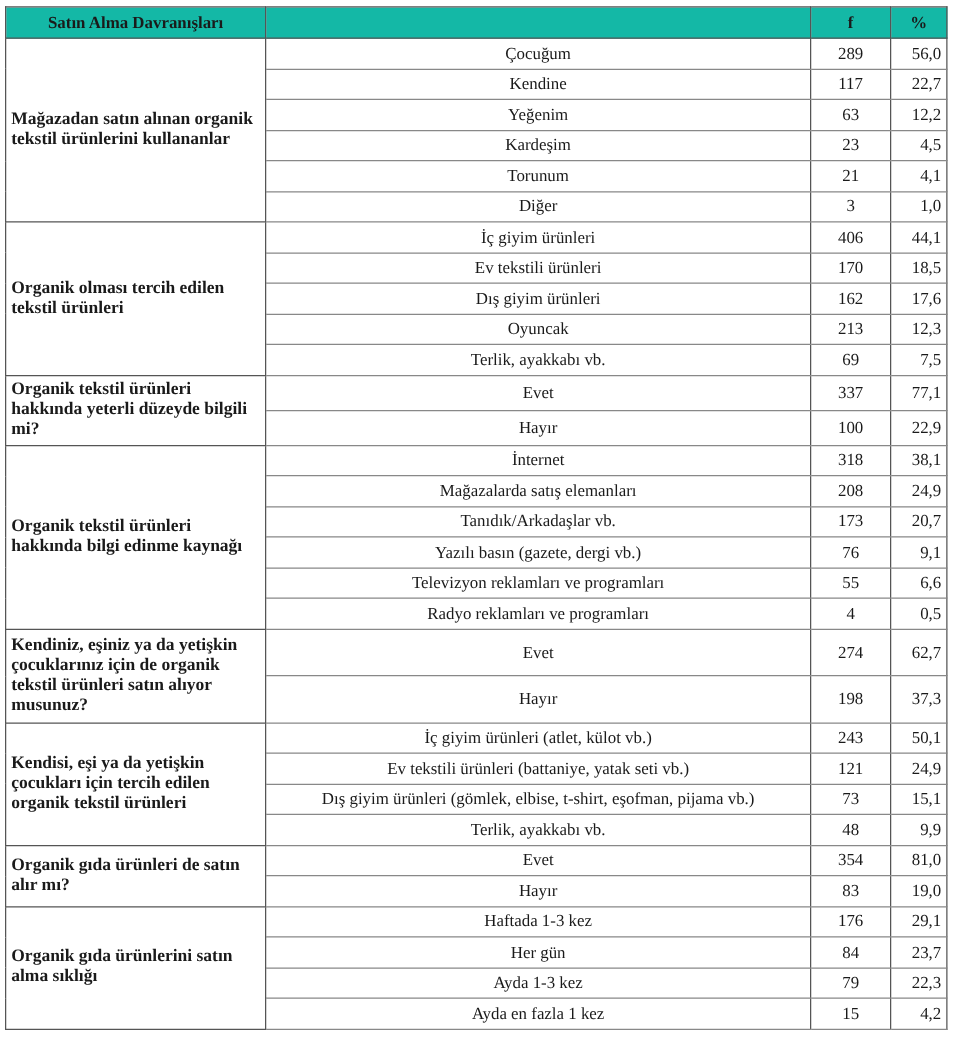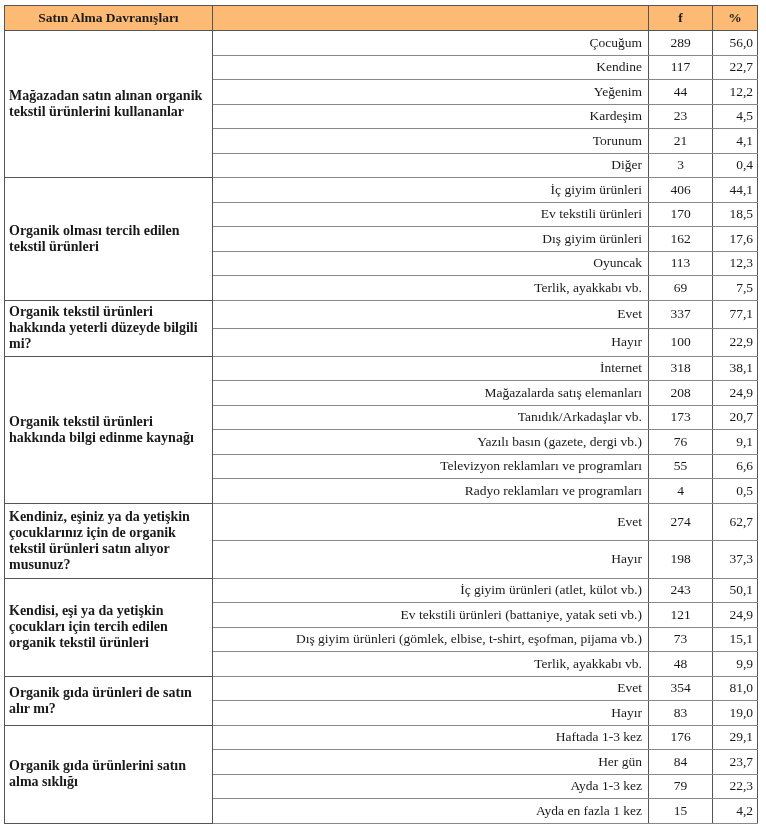--- a/index.html
+++ b/index.html
@@ -1,23 +1,23 @@
 <!DOCTYPE html>
 <html><head>
 <meta charset="utf-8">
 <style>
   html, body { margin: 0; padding: 0; background: #ffffff; }
   body { width: 766px; height: 830px; overflow: hidden; position: relative;
          font-family: "Liberation Serif", "DejaVu Serif", serif; color: #1a1a1a; }
   table { position: absolute; left: 4px; top: 5px; border-collapse: collapse;
           table-layout: fixed; width: 753px; }
   td, th { border: 1.5px solid #555; padding: 0 6px; font-size: 13.5px; line-height: 16px; }
-  th { background: #fdba74; font-weight: bold; height: 24px; font-size: 13.5px; }
+  th { background: #14b8a6; font-weight: bold; height: 24px; font-size: 13.5px; }
   td.group { font-weight: bold; text-align: left; font-size: 14px; line-height: 16px; padding: 0 4px; }
-  td.opt { text-align: right; }
+  td.opt { text-align: center; }
   td.num { text-align: center; padding: 0 2px; margin-left: 42px; }
   td.pct { text-align: right; padding: 0 4px 0 14px; }
   tr.r { height: 24.5px; }
   tr.r-tall { height: 28px; }
   tr.r-xtall { height: 37.5px; }
   tr td.opt, tr td.num, tr td.pct { border-top-color: #888; border-bottom-color: #888; }
 </style>
 </head>
 <body>
 
@@ -43,57 +43,57 @@
         <td class="num">289</td>
         <td class="pct">56,0</td>
       </tr>
       <tr class="r">
         <td class="opt">Kendine</td>
         <td class="num">117</td>
         <td class="pct">22,7</td>
       </tr>
       <tr class="r">
         <td class="opt">Yeğenim</td>
-        <td class="num">44</td>
+        <td class="num">63</td>
         <td class="pct">12,2</td>
       </tr>
       <tr class="r">
         <td class="opt">Kardeşim</td>
         <td class="num">23</td>
         <td class="pct">4,5</td>
       </tr>
       <tr class="r">
         <td class="opt">Torunum</td>
         <td class="num">21</td>
         <td class="pct">4,1</td>
       </tr>
       <tr class="r">
         <td class="opt">Diğer</td>
         <td class="num">3</td>
-        <td class="pct">0,4</td>
+        <td class="pct">1,0</td>
       </tr>
       <tr class="r">
         <td class="group" rowspan="5">Organik olması tercih edilen tekstil ürünleri</td>
         <td class="opt">İç giyim ürünleri</td>
         <td class="num">406</td>
         <td class="pct">44,1</td>
       </tr>
       <tr class="r">
         <td class="opt">Ev tekstili ürünleri</td>
         <td class="num">170</td>
         <td class="pct">18,5</td>
       </tr>
       <tr class="r">
         <td class="opt">Dış giyim ürünleri</td>
         <td class="num">162</td>
         <td class="pct">17,6</td>
       </tr>
       <tr class="r">
         <td class="opt">Oyuncak</td>
-        <td class="num">113</td>
+        <td class="num">213</td>
         <td class="pct">12,3</td>
       </tr>
       <tr class="r">
         <td class="opt">Terlik, ayakkabı vb.</td>
         <td class="num">69</td>
         <td class="pct">7,5</td>
       </tr>
       <tr class="r-tall">
         <td class="group" rowspan="2">Organik tekstil ürünleri hakkında yeterli düzeyde bilgili mi?</td>
         <td class="opt">Evet</td>

